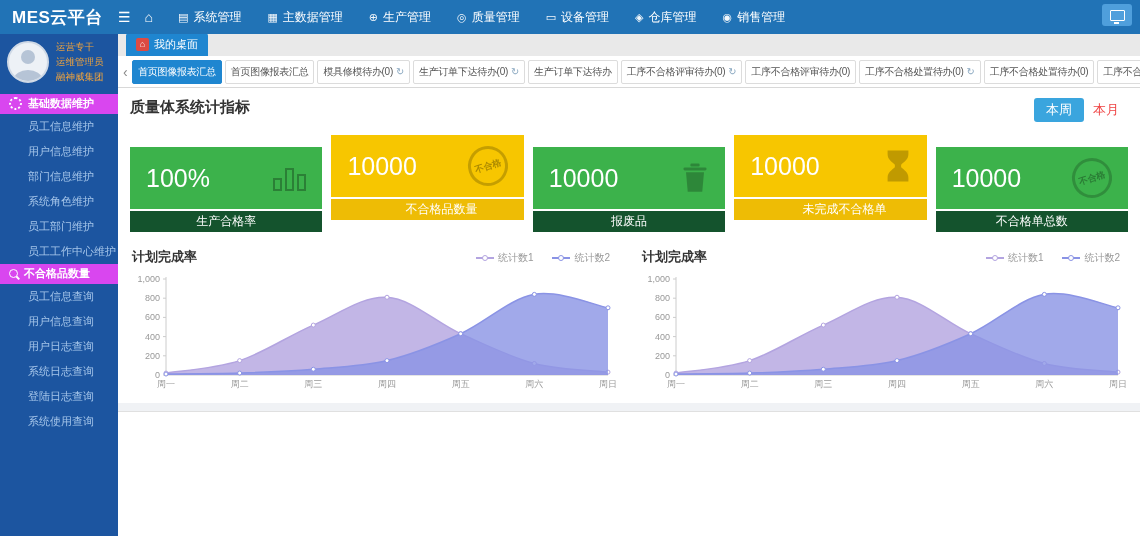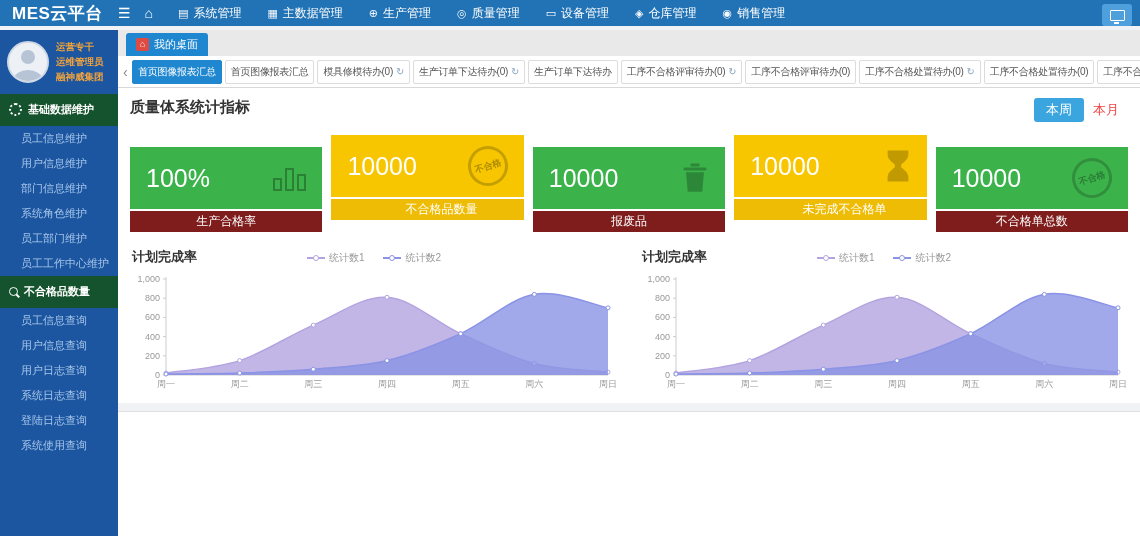--- a/index.html
+++ b/index.html
@@ -2,41 +2,41 @@
 <html><head>
 <meta charset="utf-8">
 <style>
   html,body{margin:0;padding:0;}
   body{
     width:1140px;height:536px;position:relative;overflow:hidden;
     font-family:"Liberation Sans","DejaVu Sans",sans-serif;
     background:#f0f2f5;
   }
   
-  .navbar{position:absolute;top:0;left:0;right:0;height:26px;background:#2173b6;color:#fff;display:flex;align-items:center;z-index:5;}
+  .navbar{position:absolute;top:0;left:0;right:0;height:34px;background:#2173b6;color:#fff;display:flex;align-items:center;z-index:5;}
   .brand{width:104px;padding-left:12px;font-size:17px;font-weight:bold;letter-spacing:.5px;flex-shrink:0;}
   .nav-ham{font-size:14px;margin:0 10px 0 2px;cursor:pointer;}
   .nav-home{font-size:14px;margin:0 12px 0 4px;cursor:pointer;}
   .nav-item{display:flex;align-items:center;gap:5px;height:30px;padding:0 13px;font-size:12px;cursor:pointer;white-space:nowrap;}
   .nav-ico{font-size:11px;opacity:.95;}
   .nav-screen-btn{position:absolute;right:8px;top:4px;width:30px;height:22px;background:#4f9fdc;border-radius:3px;display:flex;align-items:center;justify-content:center;cursor:pointer;}
   .monitor-icon{width:13px;height:9px;border:1.5px solid #fff;border-radius:1px;position:relative;}
   .monitor-icon::after{content:"";position:absolute;left:3px;bottom:-4px;width:5px;height:2px;background:#fff;}
   
   .sidebar{position:absolute;top:30px;left:0;width:118px;bottom:0;background:#1c55a0;z-index:4;}
   .user-block{display:flex;align-items:center;gap:7px;padding:9px 4px 9px 7px;cursor:pointer;}
   .avatar{width:38px;height:38px;border-radius:50%;background:#edf1f6;border:2px solid #cfd9e6;position:relative;overflow:hidden;flex-shrink:0;}
   .avatar-head{position:absolute;top:7px;left:50%;transform:translateX(-50%);width:14px;height:14px;border-radius:50%;background:#b6c4d6;}
   .avatar-body{position:absolute;bottom:-7px;left:50%;transform:translateX(-50%);width:28px;height:18px;border-radius:50% 50% 0 0;background:#b6c4d6;}
-  .user-lines{font-size:9.5px;color:#f3a43b;line-height:1.6;white-space:nowrap;font-weight:bold;}
-  .side-section{height:32px;background:#14532d;display:flex;align-items:center;gap:6px;padding-left:9px;color:#fff;font-size:11px;font-weight:bold;cursor:pointer;}
+  .user-lines{font-size:9.5px;color:#f3a43b;line-height:1.6;white-space:nowrap;}
+  .side-section{height:20px;background:#d946ef;display:flex;align-items:center;gap:6px;padding-left:9px;color:#fff;font-size:11px;font-weight:bold;cursor:pointer;}
   .gear-icon{width:9px;height:9px;border:2px dotted #fff;border-radius:50%;flex-shrink:0;}
   .search-icon{width:7px;height:7px;border:1.5px solid #fff;border-radius:50%;position:relative;flex-shrink:0;}
   .search-icon::after{content:"";position:absolute;width:4px;height:1.5px;background:#fff;right:-3px;bottom:-1px;transform:rotate(45deg);}
-  .side-item{height:25px;line-height:25px;padding-left:21px;font-size:11px;color:#a6c6ea;cursor:pointer;white-space:nowrap;}
+  .side-item{height:25px;line-height:25px;padding-left:28px;font-size:11px;color:#a6c6ea;cursor:pointer;white-space:nowrap;}
   
   .main{position:absolute;left:118px;top:30px;right:0;bottom:0;background:#f0f2f5;overflow:hidden;}
   .ptab-row{height:26px;background:#e9e9e9;display:flex;align-items:flex-end;}
   .page-tab{margin-left:8px;height:23px;background:#1f86d0;color:#fff;border-radius:3px 3px 0 0;display:flex;align-items:center;gap:5px;padding:0 10px;font-size:11px;cursor:pointer;}
   .page-tab-icon{width:13px;height:13px;background:#dd4b43;border-radius:2px;color:#fff;font-size:9px;line-height:13px;text-align:center;}
   .stab-row{height:31px;background:#fff;border-bottom:1px solid #d8d8d8;display:flex;align-items:center;padding:0 2px;overflow:hidden;}
   .stab-nav{color:#888;font-size:14px;padding:0 3px;cursor:pointer;flex-shrink:0;}
   .stab{flex-shrink:0;display:flex;align-items:center;gap:3px;border:1px solid #dcdcdc;border-radius:2px;background:#fff;color:#555;font-size:10px;letter-spacing:-.3px;padding:4px 5px;margin:0 1.5px;cursor:pointer;white-space:nowrap;}
   .stab.active{background:#1f86d0;border-color:#1f86d0;color:#fff;}
   .stab .refresh{color:#8aa8c0;font-size:10px;cursor:pointer;}
@@ -47,36 +47,36 @@
   .period{display:flex;align-items:center;font-size:13px;}
   .period-btn{color:#ef4444;padding:3px 9px;cursor:pointer;}
   .period-btn.active{background:#3aa5de;color:#fff;border-radius:3px;padding:3px 12px;}
   .cards{display:flex;gap:9px;margin-top:11px;}
   .card{flex:1;min-width:0;}
   .card-top{height:62px;display:flex;align-items:center;justify-content:space-between;padding:0 16px;}
   .card.green .card-top{background:#3cb24b;margin-top:12px;}
   .card.yellow .card-top{background:#f7c600;}
   .card-value{font-size:25px;color:#fff;}
   .card-label{margin-top:2px;height:21px;line-height:21px;text-align:center;font-size:12px;color:#fff;}
-  .card.green .card-label{background:#7f1d1d;text-align:center;}
+  .card.green .card-label{background:#14532d;text-align:center;}
   .card.yellow .card-label{background:#eebc05;padding-left:28px;}
   .bars-icon{display:flex;align-items:flex-end;gap:3px;height:26px;}
   .bars-icon span{width:5px;border:2px solid rgba(0,0,0,.28);background:transparent;}
   .bars-icon span:nth-child(1){height:9px;}
   .bars-icon span:nth-child(2){height:19px;}
   .bars-icon span:nth-child(3){height:13px;}
   .stamp-icon{width:40px;height:40px;border:3px solid rgba(0,0,0,.20);border-radius:50%;display:flex;align-items:center;justify-content:center;transform:rotate(-18deg);box-sizing:border-box;}
   .stamp-icon span{font-size:9px;font-weight:bold;color:rgba(0,0,0,.30);white-space:nowrap;}
   .trash-icon svg,.hourglass-icon svg{display:block;}
   
   .charts{display:flex;gap:22px;margin-top:15px;}
   .chart{flex:1;min-width:0;}
   .chart-head{position:relative;height:20px;}
   .chart-title{position:absolute;left:2px;top:1px;font-size:13px;font-weight:bold;color:#333;}
-  .legend{position:absolute;left:0;right:0;top:3px;text-align:center;font-size:10px;color:#999;}
+  .legend{position:absolute;left:0;right:0;top:3px;text-align:right;font-size:10px;color:#999;}
   .legend-item{display:inline-flex;align-items:center;gap:4px;margin:0 8px;cursor:pointer;}
   .lg-line{display:inline-block;width:18px;height:2px;position:relative;background:#999;}
   .lg-line i{position:absolute;left:6px;top:-2px;width:6px;height:6px;background:#fff;border:1px solid #999;border-radius:50%;box-sizing:border-box;}
   .chart-svg{width:100%;height:120px;display:block;margin-top:4px;}
   
   .bottom-panel{background:#fff;border-top:1px solid #e0e0e0;height:142px;margin-top:8px;}
 </style>
 </head>
 <body>
 

